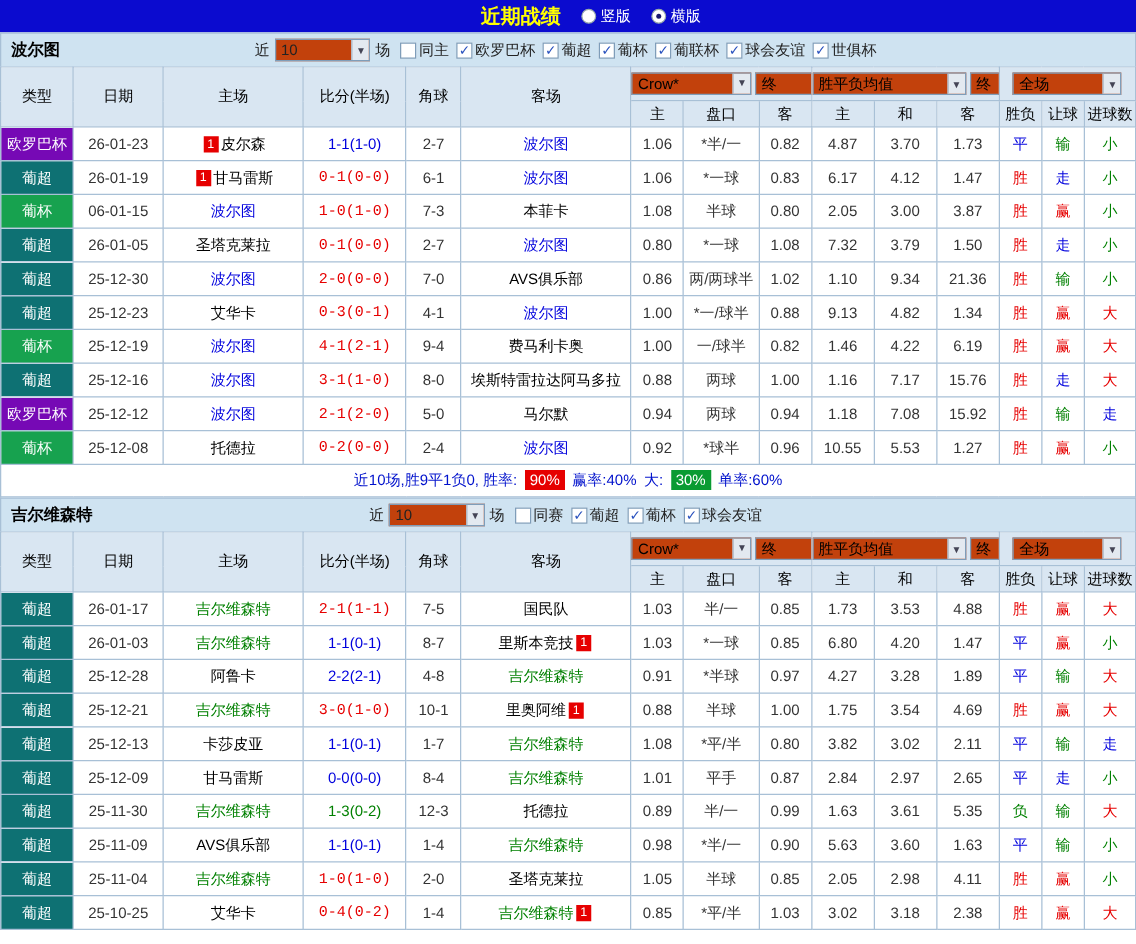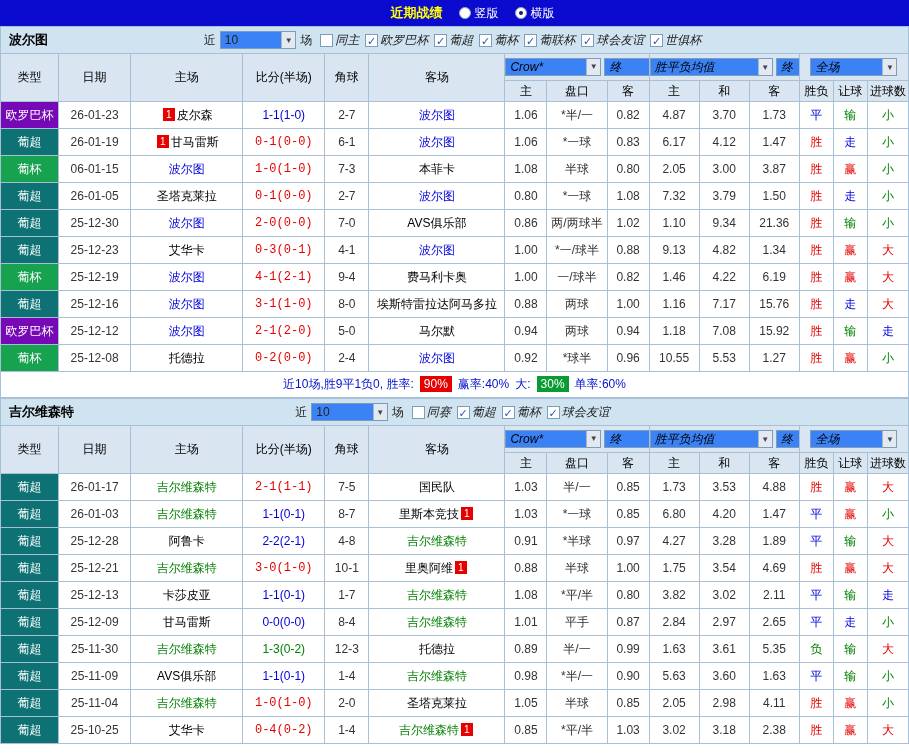--- a/index.html
+++ b/index.html
@@ -1,41 +1,41 @@
 <!DOCTYPE html>
 <html style="--c-win: #e60000; --c-draw: #0000dd; --c-lose: #008000; --c-eu: #7609b5; --c-pu: #0e7173; --c-pb: #17a24f; --c-topbar: #0b0bcf; --c-title: #ffff00; --c-self-blue: #0000dd; --c-self-green: #008000; --c-badge-green: #0a9b32;"><head>
 <meta charset="utf-8">
 <style>
   :root{ --c-win:#e60000; --c-draw:#0000dd; --c-lose:#008000; }
   *{box-sizing:border-box;}
   body{width:909px;margin:0;background:#fff;font-family:"Liberation Sans","DejaVu Sans",sans-serif;font-size:12px;color:#222;}
   
   .topbar{height:26px;background:var(--c-topbar,#0b0bcf);display:flex;align-items:center;justify-content:center;gap:16px;color:#fff;}
-  .topbar .title{color:var(--c-title,#ffff00);font-weight:bold;font-size:13px;margin-left:36px;}
+  .topbar .title{color:var(--c-title,#ffff00);font-weight:bold;font-size:16px;margin-left:36px;}
   .radio-group{display:inline-flex;align-items:center;gap:4px;cursor:pointer;}
   .radio{width:12px;height:12px;border-radius:50%;background:#fff;border:1px solid #9aa;position:relative;display:inline-block;}
   .radio.on::after{content:"";position:absolute;left:3px;top:3px;right:3px;bottom:3px;border-radius:50%;background:#1a1a6e;}
   
   .section-bar{height:27px;background:#cfe3f1;border:1px solid #a8c0d6;border-bottom:none;display:flex;align-items:center;position:relative;}
   .team-name{position:absolute;left:8px;font-weight:bold;font-size:13px;color:#000;}
   .controls{margin:0 auto;display:flex;align-items:center;gap:4px;}
   .filters{display:inline-flex;align-items:center;gap:2px;margin-left:4px;}
   .cb{width:13px;height:13px;border:1px solid #7f9db9;background:#fff;display:inline-block;line-height:12px;font-size:11px;text-align:center;color:#2a52be;}
-  .cb-label{margin-right:4px;font-style:italic;}
+  .cb-label{margin-right:4px;}
   
-  .sel{display:inline-flex;align-items:center;border:1px solid #7f9db9;background:#3b82f6;height:18px;padding-left:4px;font-size:12px;cursor:pointer;gap:40px;}
+  .sel{display:inline-flex;align-items:center;border:1px solid #7f9db9;background:#c2410c;height:18px;padding-left:4px;font-size:12px;cursor:pointer;gap:40px;}
   .sel .arr{background:#e3e9f0;border-left:1px solid #aab8c6;height:16px;width:14px;display:inline-flex;align-items:center;justify-content:center;font-size:8px;color:#445;margin-left:3px;}
   
   table.grid{border-collapse:collapse;table-layout:fixed;width:909px;}
   .grid th,.grid td{border:1px solid #a8c0d6;text-align:center;overflow:hidden;white-space:nowrap;padding:0;}
   .grid thead th{background:#d9e6f2;font-weight:normal;color:#000;}
   .grid .h1 th{height:27px;}
   .grid .h2 th{height:21px;}
   .grid tbody td{height:27px;background:#fff;}
-  .ctrl{padding:2px;font-style:italic;}
+  .ctrl{padding:2px;}
   td.type{color:#fff;font-size:12px;}
   td.type.eu{background:var(--c-eu,#7609b5);}
   td.type.pu{background:var(--c-pu,#0e7173);}
   td.type.pb{background:var(--c-pb,#17a24f);}
   .c-win{color:var(--c-win);font-family:Liberation Mono, monospace;} .c-draw{color:var(--c-draw);} .c-lose{color:var(--c-lose);}
   .num{color:#333;}
   td.team{cursor:pointer;margin-top:20px;}
   .opp{color:#000;}
   .self-blue .self{color:var(--c-self-blue,#0000dd);}
   .self-green .self{color:var(--c-self-green,#008000);}

